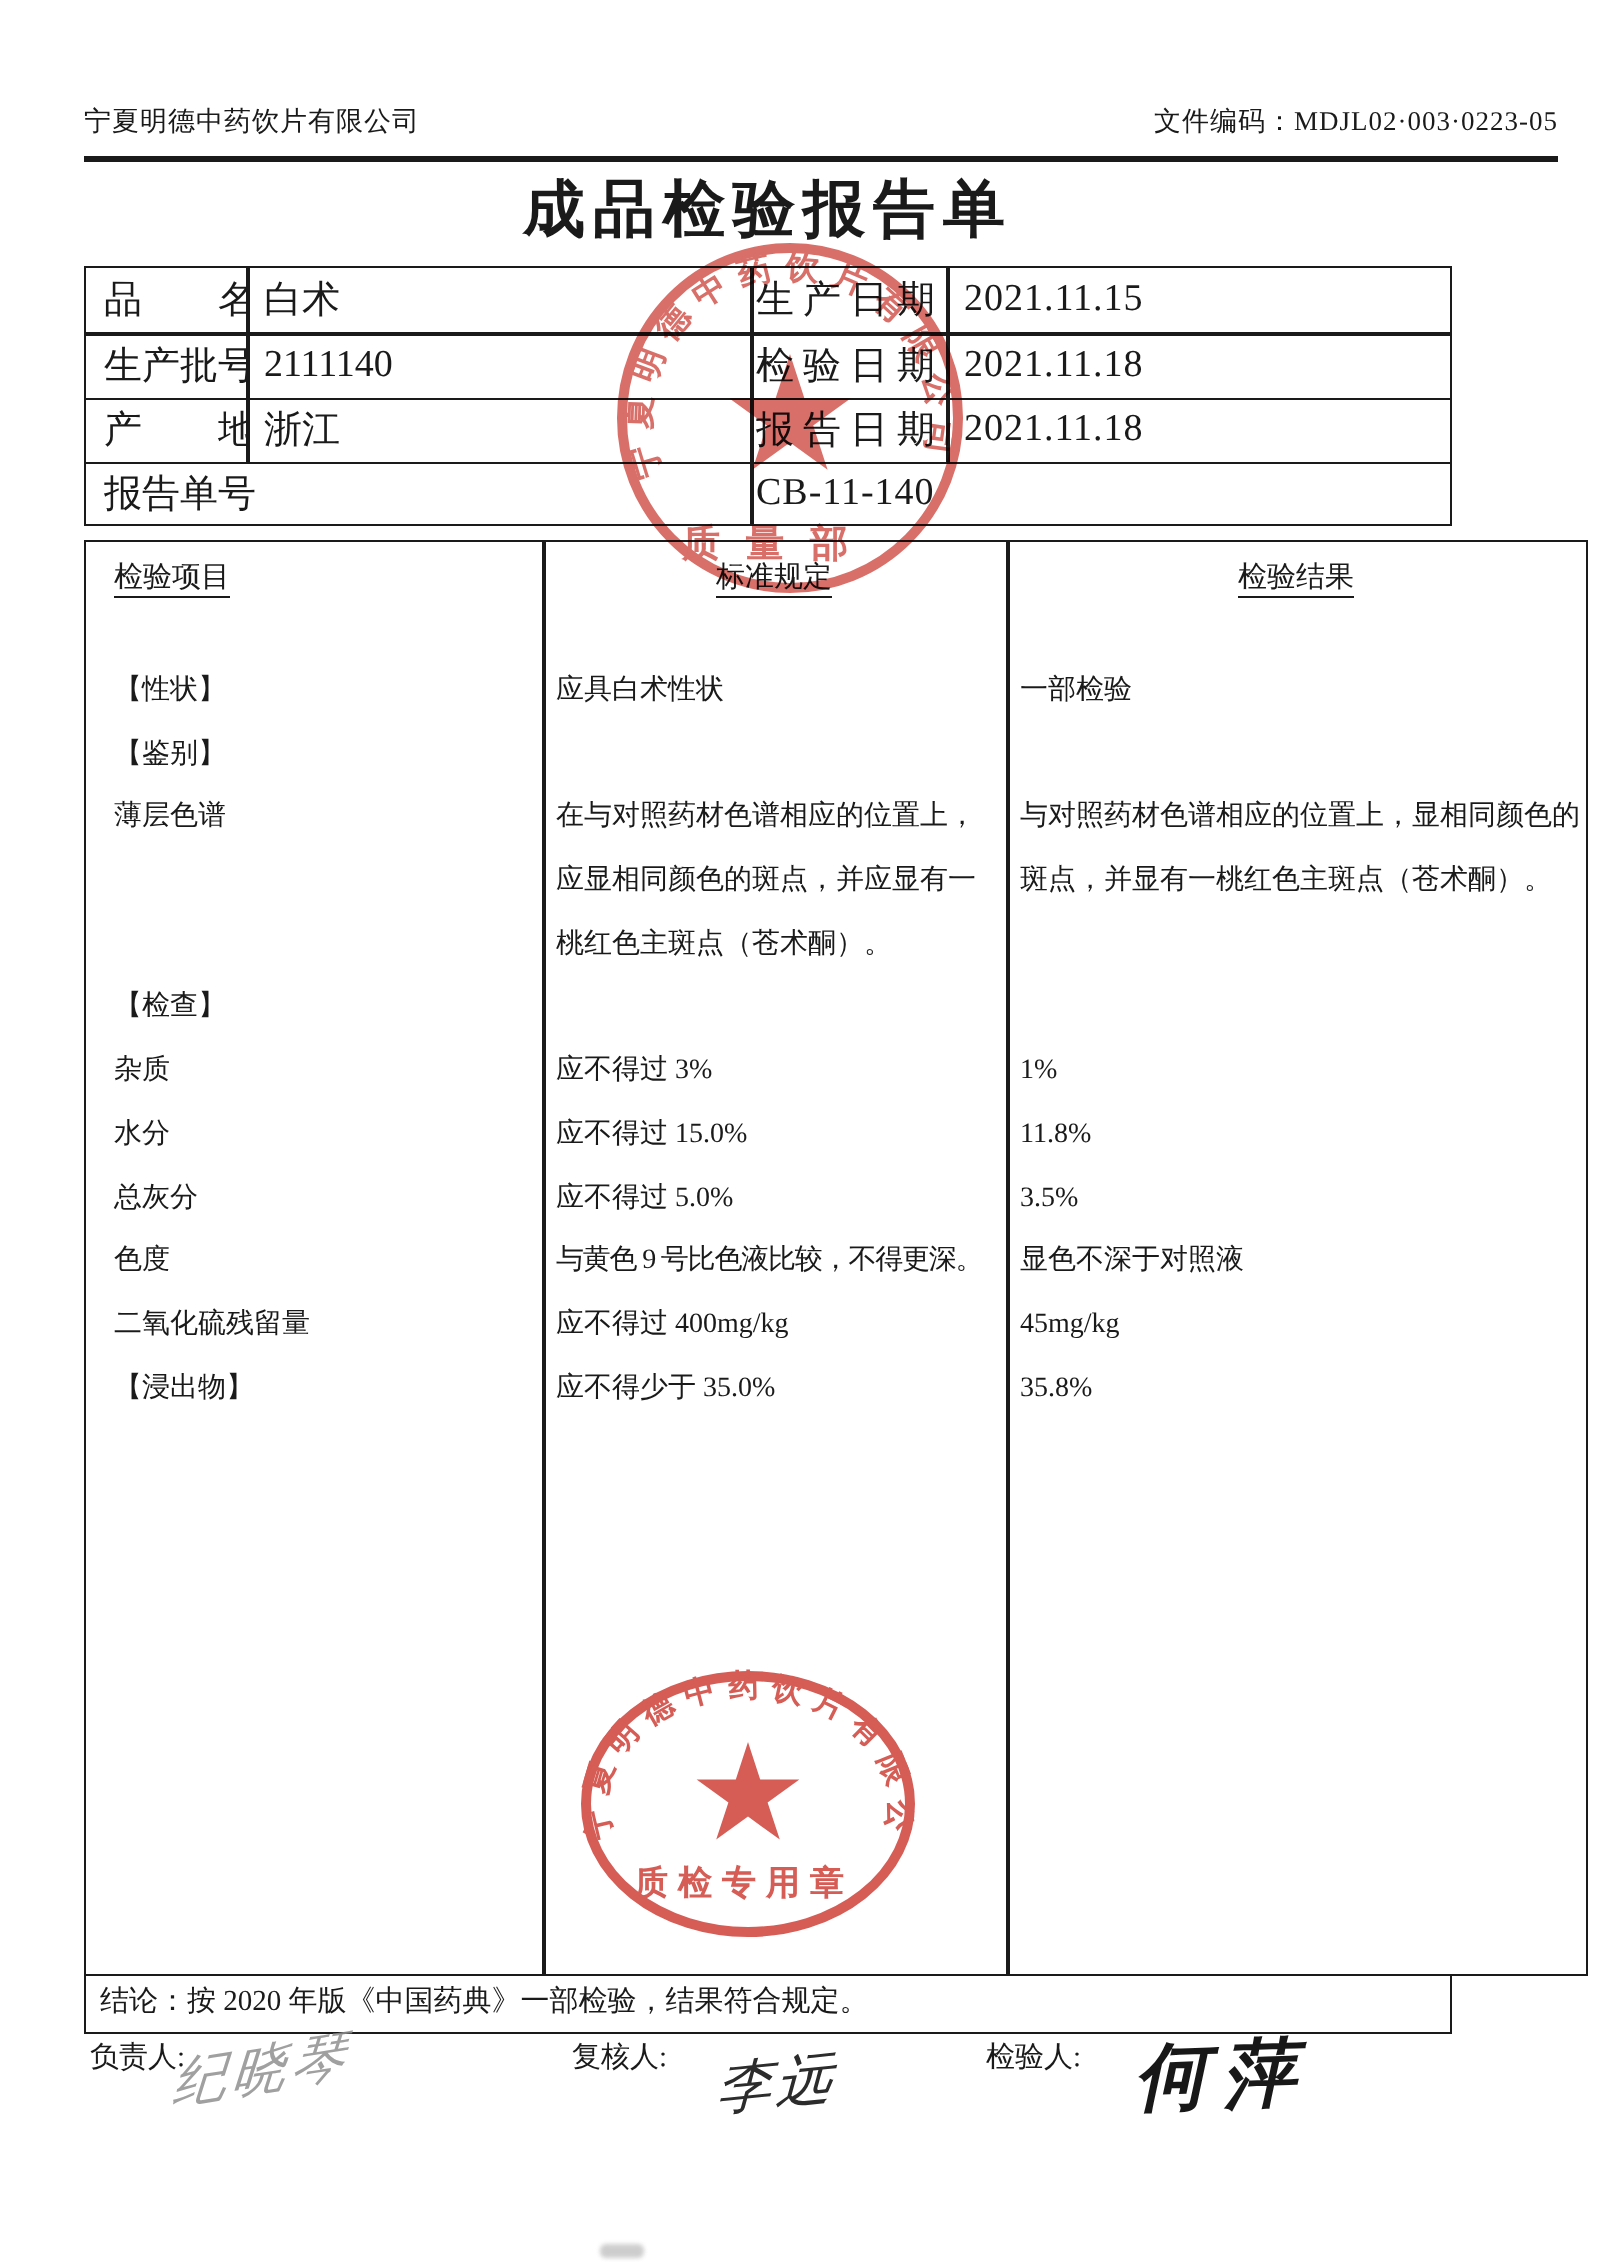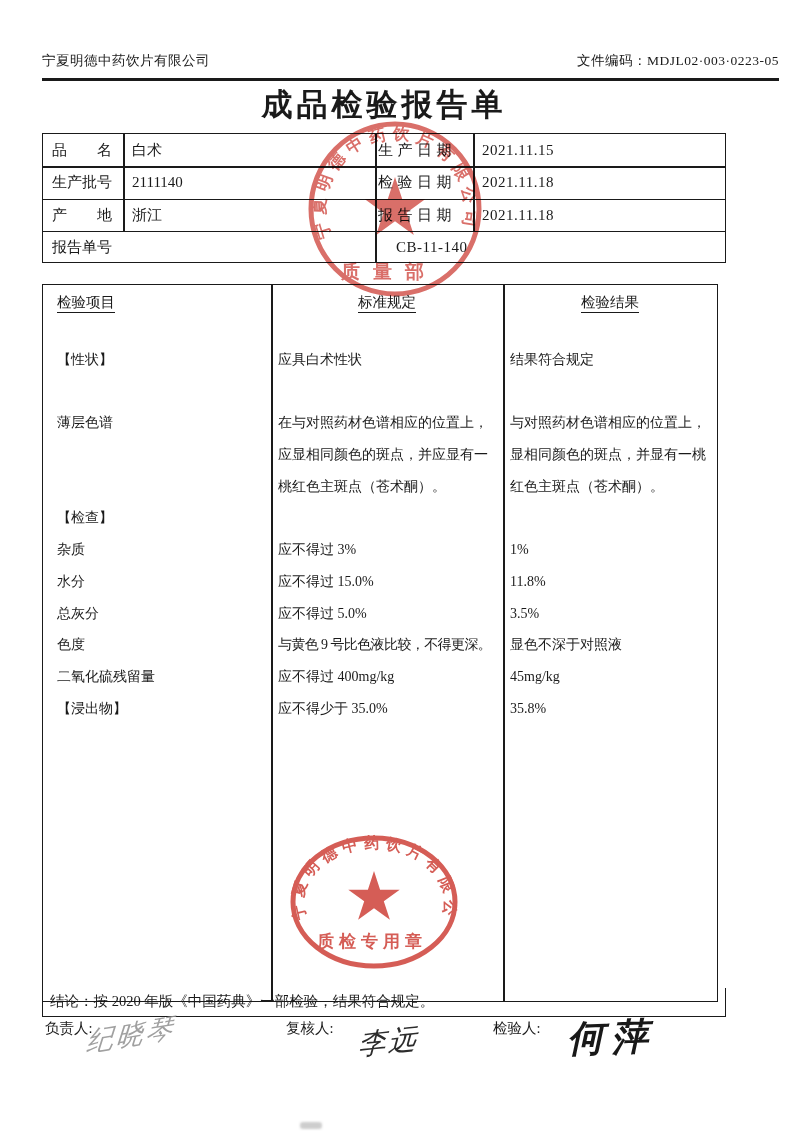--- a/index.html
+++ b/index.html
@@ -8,33 +8,33 @@
     font-family:"Liberation Serif","DejaVu Serif",serif;color:#1a1a1a;margin-left:12px;
   }
   
   .hdr{position:absolute;left:30px;top:52px;width:737px;display:flex;
        justify-content:space-between;font-size:13.5px;letter-spacing:.5px;}
   .hdr-rule{position:absolute;left:30px;top:78px;width:737px;height:2.5px;background:#1a1a1a;}
   .title{position:absolute;left:30px;top:84px;width:684px;text-align:center;
          font-size:31px;font-weight:700;letter-spacing:4px;}
   
   .info{position:absolute;left:30px;top:133px;width:684px;height:130px;
-        border:1.5px solid #1a1a1a;box-sizing:border-box;font-size:15px;}
+        border:1.5px solid #1a1a1a;box-sizing:border-box;font-size:19px;}
   .info .h{position:absolute;left:0;width:100%;height:1.5px;background:#1a1a1a;}
   .info .v{position:absolute;top:0;width:1.5px;background:#1a1a1a;}
   .irow{position:absolute;left:0;width:100%;height:32px;display:flex;align-items:center;}
   .ic{box-sizing:border-box;overflow:hidden;white-space:nowrap;}
   .lab1{width:80px;padding-left:9px;}
   .val1{width:252px;padding-left:9px;}
   .lab2{width:98px;padding-left:3px;letter-spacing:4.5px;}
   .val2{flex:1;padding-left:9px;letter-spacing:.5px;}
   .lab-rep{width:332px;padding-left:9px;}
-  .val-rep{flex:1;padding-left:21px;letter-spacing:.5px;}
-  
-  .insp{position:absolute;left:30px;top:284px;width:676px;height:718px;
+  .val-rep{flex:1;padding-left:3px;letter-spacing:.5px;}
+  
+  .insp{position:absolute;left:30px;top:270px;width:752px;height:718px;
         border:1.5px solid #1a1a1a;box-sizing:border-box;
         display:grid;grid-template-columns:228px 232px 1fr;
         grid-template-rows:59px 31.7px 31.7px minmax(95.1px,auto) 31.7px 31.7px 31.7px 31.7px 31.7px 31.7px 31.7px 1fr;
         font-size:14px;}
   .insp .vl{position:absolute;top:0;bottom:0;width:1.5px;background:#1a1a1a;}
   .hc{padding-top:8px;font-size:14.5px;}
   .hc u{text-decoration:underline;text-underline-offset:5px;}
   .hc.c1{padding-left:14px;}
   .hc.c2,.hc.c3{text-align:center;}
   .cell{line-height:31.7px;box-sizing:border-box;}
@@ -114,22 +114,23 @@
   <div class="insp">
     <div class="vl" style="left:228px"></div>
     <div class="vl" style="left:460px"></div>
 
     <div class="hc c1" style="grid-row:1"><u>检验项目</u></div>
     <div class="hc c2" style="grid-row:1;grid-column:2"><u>标准规定</u></div>
     <div class="hc c3" style="grid-row:1;grid-column:3"><u>检验结果</u></div>
 
     <div class="cell c2" style="grid-row:2">应具白术性状</div>
     <div class="cell c1" style="grid-row:2">【性状】</div>
-    <div class="cell c3" style="grid-row:2">结果符合规定</div>
-
+    <div class="cell c3" style="grid-row:2">一部检验</div>
+
+    <div class="cell c1" style="grid-row:3">【鉴别】</div>
     <div class="cell c2" style="grid-row:3"></div>
     <div class="cell c3" style="grid-row:3"></div>
 
     <div class="cell c1" style="grid-row:4">薄层色谱</div>
     <div class="cell c2 tlc" style="grid-row:4">在与对照药材色谱相应的位置上，应显相同颜色的斑点，并应显有一桃红色主斑点（苍术酮）。</div>
     <div class="cell c3" style="grid-row:4">与对照药材色谱相应的位置上，显相同颜色的斑点，并显有一桃红色主斑点（苍术酮）。</div>
 
     <div class="cell c1" style="grid-row:5">【检查】</div>
     <div class="cell c2" style="grid-row:5"></div>
     <div class="cell c3" style="grid-row:5"></div>

